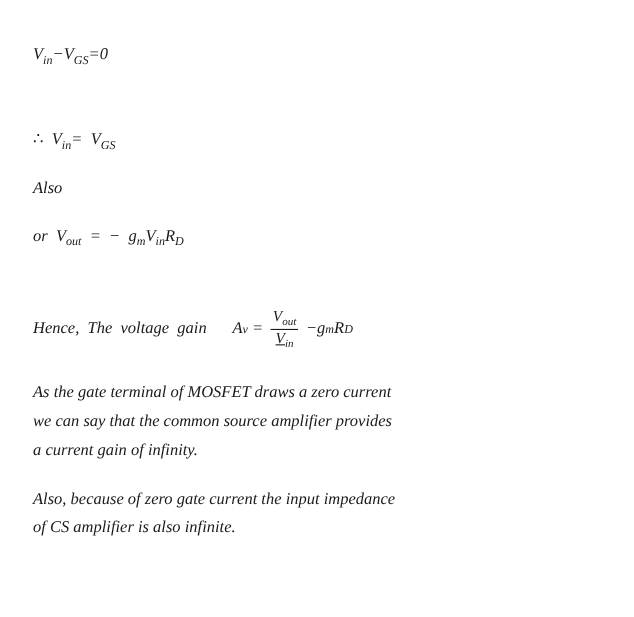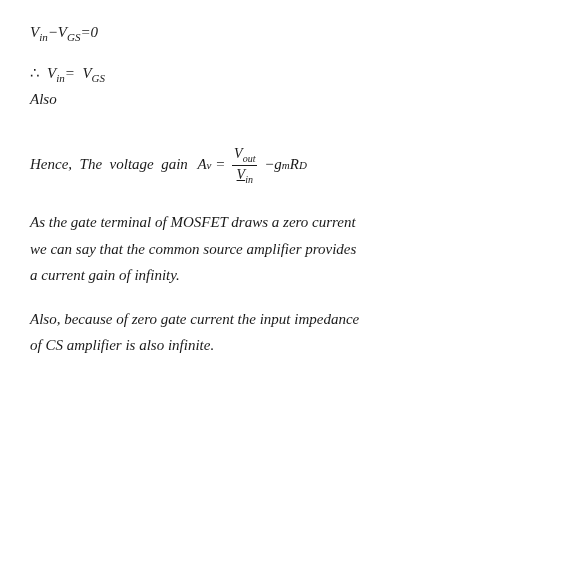--- a/index.html
+++ b/index.html
@@ -16,21 +16,21 @@
       padding: 20px 30px;
       color: #1a1a1a;
     }
 
     .content {
       font-size: 15px;
       line-height: 1.7;
     }
 
     .equation-line {
-      margin: 0 0;
+      margin: 18px 0;
       font-style: italic;
     }
 
     .therefore {
       font-style: normal;
     }
 
     .spacer {
       height: 14px;
     }
@@ -95,26 +95,29 @@
   <div class="equation-line">
     <span class="therefore">∴</span>&nbsp;&nbsp;<i>V</i><sub class="sub">in</sub>=&nbsp;&nbsp;<i>V</i><sub class="sub">GS</sub>
   </div>
 
   <div class="equation-line italic-block">
     <i>Also</i>
   </div>
 
 
 
+  <div class="equation-line italic-block">
+    <i>or</i>&nbsp;&nbsp;<i>V</i><sub class="sub">out</sub>&nbsp; = &nbsp;−&nbsp;&nbsp;<i>g</i><sub class="sub">m</sub><i>V</i><sub class="sub">in</sub><i>R</i><sub class="sub">D</sub>
+  </div>
 
   <div class="spacer"></div>
   <div class="spacer"></div>
 
   <div class="gain-line">
-    <span style="font-style:italic; margin-right:2px;"><i>Hence,&nbsp;&nbsp;The&nbsp;&nbsp;voltage&nbsp;&nbsp;gain&nbsp;&nbsp;</i></span>
+    <span style="font-style:italic; margin-right:16px;"><i>Hence,&nbsp;&nbsp;The&nbsp;&nbsp;voltage&nbsp;&nbsp;gain&nbsp;&nbsp;</i></span>
     <i>A</i><sub class="sub">v</sub>&nbsp;=&nbsp;
     <span class="fraction-inline">
       <span class="numerator"><i>V</i><sub style="font-size:10px; vertical-align:sub;">out</sub></span>
       <span class="denominator"><i>V</i><sub style="font-size:10px; vertical-align:sub;">in</sub></span>
     </span>
     &nbsp;−<i>g</i><sub class="sub">m</sub><i>R</i><sub class="sub">D</sub>
   </div>
 
   <div class="spacer"></div>
 

